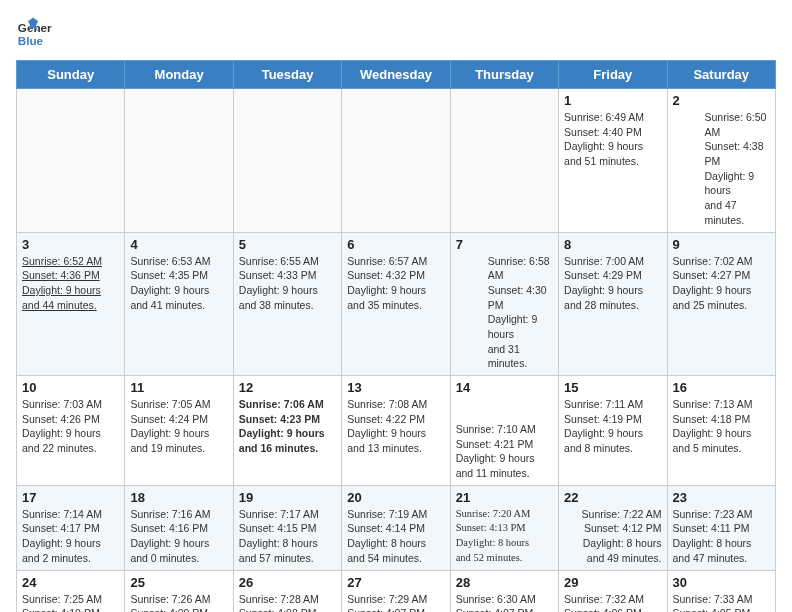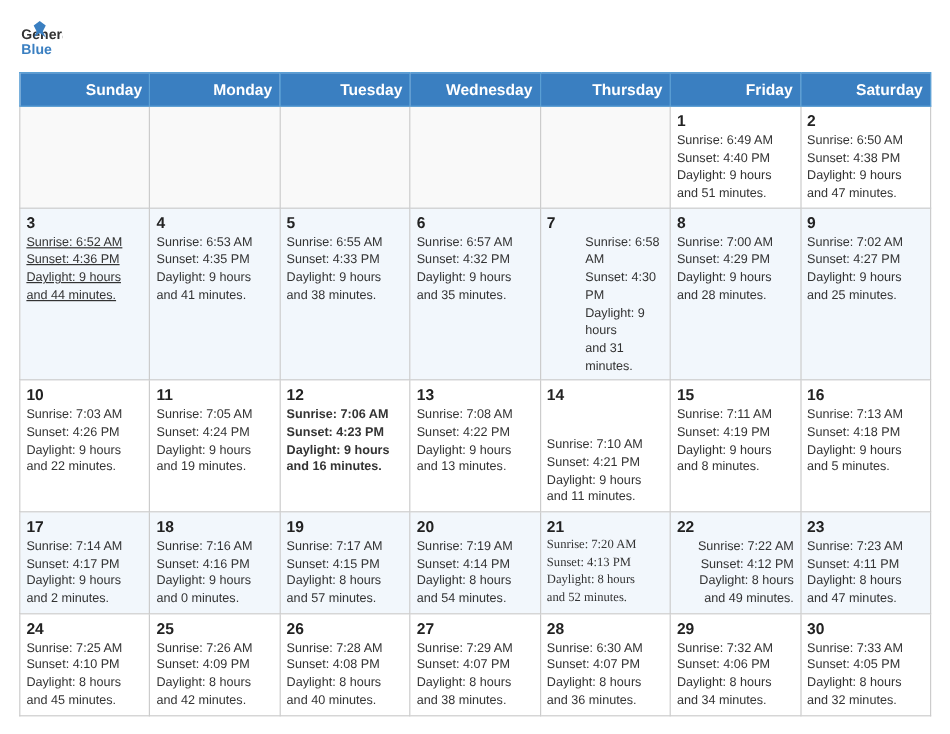--- a/index.html
+++ b/index.html
@@ -40,21 +40,21 @@
     .calendar {
       width: 100%;
       border-collapse: collapse;
     }
     .calendar th {
       background: #3a7fc1;
       color: #fff;
       font-size: 13px;
       font-weight: bold;
       padding: 6px 6px;
-      text-align: right;
+      text-align: center;
       border: 1px solid #5a9fd4;
     }
     .calendar td {
       border: 1px solid #ccc;
       vertical-align: top;
       padding: 4px 5px;
       width: 108px;
       min-height: 80px;
       font-size: 11px;
       color: #333;
@@ -121,21 +121,21 @@
         <td class="empty-cell"></td>
         <td>
           <div class="day-num">1</div>
           <div class="day-detail" style="white-space: pre-line;">Sunrise: 6:49 AM
 Sunset: 4:40 PM
 Daylight: 9 hours
 and 51 minutes.</div>
         </td>
         <td>
           <div class="day-num">2</div>
-          <div class="day-detail" style="white-space: pre-line;">Sunrise: 6:50 AM
+          <div class="day-detail" style="white-space: pre-line; margin-left: 32px;">Sunrise: 6:50 AM
 Sunset: 4:38 PM
 Daylight: 9 hours
 and 47 minutes.</div>
         </td>
       </tr>
       <tr class="week-row">
         <td>
           <div class="day-num">3</div>
           <div class="day-detail" style="white-space: pre-line; text-decoration: underline;">Sunrise: 6:52 AM
 Sunset: 4:36 PM

